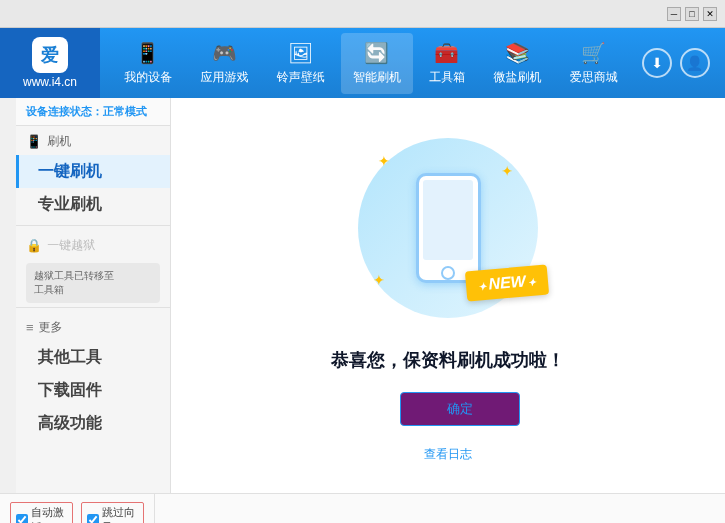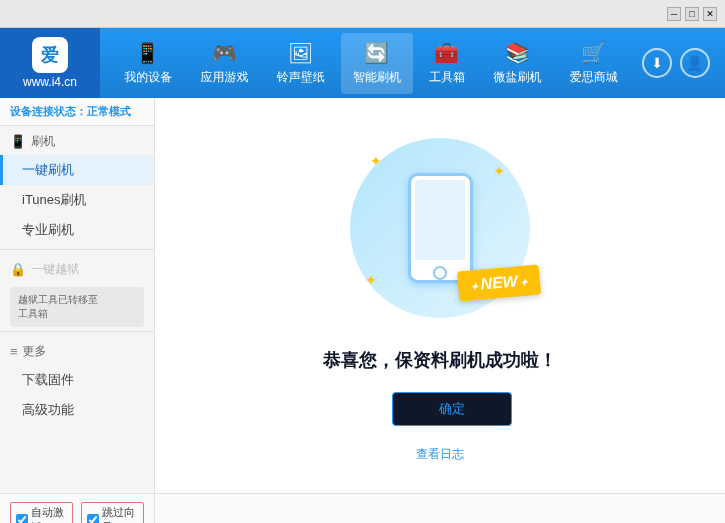--- a/index.html
+++ b/index.html
@@ -116,20 +116,21 @@
       justify-content: center;
       color: #fff;
       cursor: pointer;
       font-size: 14px;
     }
 
     
     .main-content {
       display: flex;
       height: calc(523px - 28px - 70px - 30px);
+      padding-left: 16px;
     }
 
     
     .sidebar {
       width: 155px;
       background: #f5f5f5;
       border-right: 1px solid #e0e0e0;
       overflow-y: auto;
       padding-bottom: 10px;
     }
@@ -156,22 +157,23 @@
       gap: 5px;
     }
     .sidebar-category .cat-icon {
       font-size: 13px;
       color: #888;
     }
     .sidebar-item {
       padding: 6px 10px 6px 22px;
       cursor: pointer;
       color: #444;
-      font-size: 13px;
+      font-size: 16px;
       white-space: nowrap;
+      font-weight: bold;
     }
     .sidebar-item.active {
       background: #e3f2fd;
       color: #1565c0;
       border-left: 3px solid #2196f3;
       padding-left: 19px;
     }
     .sidebar-divider {
       height: 1px;
       background: #e0e0e0;
@@ -281,21 +283,21 @@
     .sparkle-3 { bottom: 30px; left: 15px; }
 
     .success-message {
       font-size: 18px;
       color: #0f172a;
       font-weight: bold;
     }
     .confirm-btn {
       width: 120px;
       height: 34px;
-      background: #0f172a;
+      background: #701a75;
       border: 1px solid #2196f3;
       border-radius: 4px;
       color: #2196f3;
       font-size: 13px;
       cursor: pointer;
       display: flex;
       align-items: center;
       justify-content: center;
       margin-left: 24px;
     }
@@ -411,43 +413,43 @@
 
     <div class="sidebar-section">
       <div class="sidebar-category">
         <span class="cat-icon">📱</span>
         <span>刷机</span>
       </div>
       <div class="sidebar-item active">
         <span>一键刷机</span>
       </div>
       <div class="sidebar-item">
-        <span>iTunes刷机</span>
-      </div>
-      <div class="sidebar-item">
         <span>专业刷机</span>
       </div>
     </div>
 
     <div class="sidebar-divider"></div>
 
     <div class="sidebar-section">
       <div class="sidebar-category">
         <span class="cat-icon">🔒</span>
         <span style="color:#bbb;font-family:Liberation Mono, monospace;">一键越狱</span>
       </div>
       <div class="sidebar-note">越狱工具已转移至<br>工具箱</div>
     </div>
 
     <div class="sidebar-divider"></div>
 
     <div class="sidebar-section">
       <div class="sidebar-category">
         <span class="cat-icon">≡</span>
         <span>更多</span>
+      </div>
+      <div class="sidebar-item">
+        <span>其他工具</span>
       </div>
       <div class="sidebar-item">
         <span>下载固件</span>
       </div>
       <div class="sidebar-item">
         <span>高级功能</span>
       </div>
     </div>
   </div>
 

